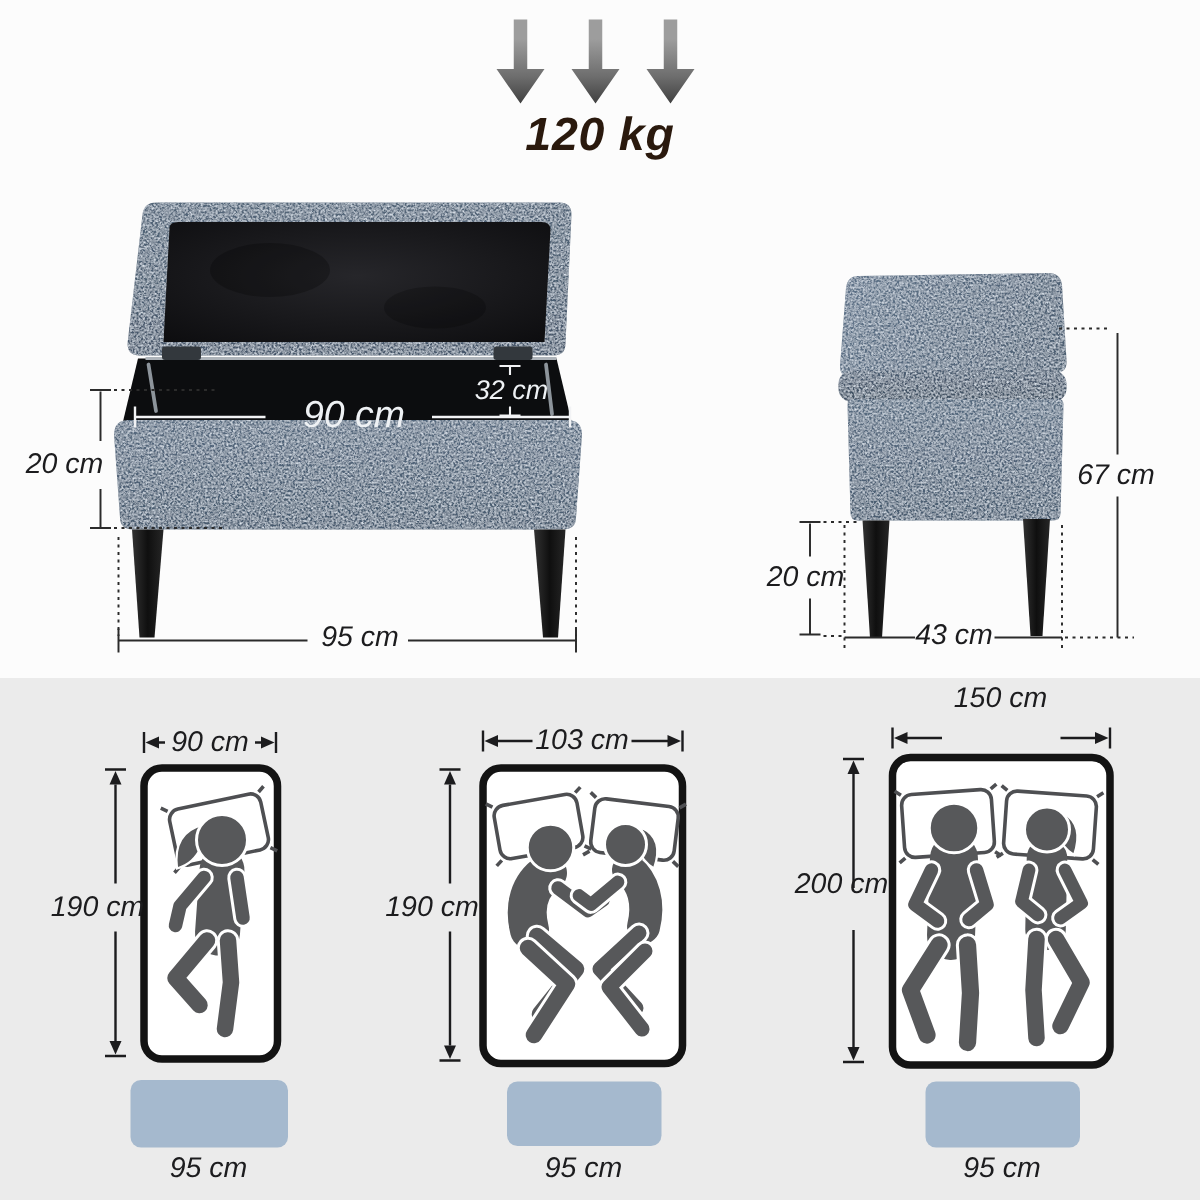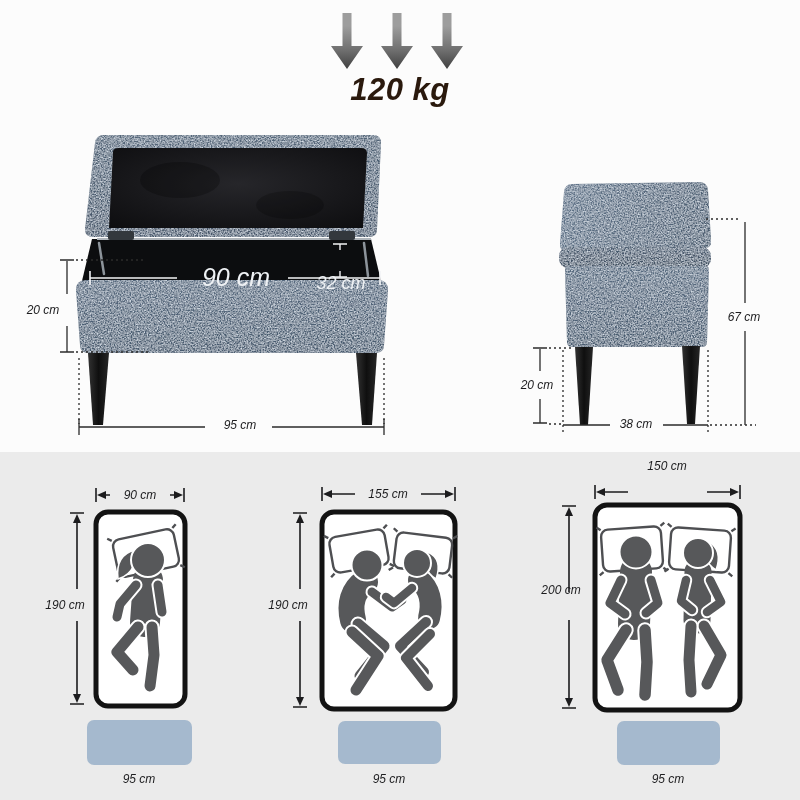--- a/index.html
+++ b/index.html
@@ -7,25 +7,25 @@
     position:relative;width:800px;height:800px;overflow:hidden;
     font-family:"Liberation Sans",sans-serif;
     background:#737373;
     font-style:italic;
   }
   .top-section{position:absolute;left:0;top:0;width:800px;height:452px;background:#fcfcfc;}
   .bottom-section{position:absolute;left:0;top:452px;width:800px;height:348px;background:#ebebeb;}
   svg.layer{position:absolute;left:0;top:0;z-index:1;}
   .dim-label{
     position:absolute;z-index:2;transform:translate(-50%,-50%);
-    font-size:12px;color:#1c1c1e;white-space:nowrap;line-height:1;
+    font-size:19px;color:#1c1c1e;white-space:nowrap;line-height:1;
   }
   .dim-label.white{color:#eef1f4;}
   .dim-label.big{font-size:25px;}
-  .dim-label.small{font-size:18px;margin-top:23px;}
+  .dim-label.small{font-size:18px;}
   .weight-label{
     position:absolute;z-index:2;transform:translate(-50%,-50%);
     font-size:31px;font-weight:700;color:#2a190d;letter-spacing:.5px;white-space:nowrap;
   }
 </style>
 </head>
 <body>
 
 <div class="canvas">
   <div class="top-section"></div>
@@ -247,26 +247,26 @@
 
   <div class="weight-label" style="left:400px;top:90px;">120 kg</div>
 
   <div class="dim-label white big" style="left:236px;top:277px;">90 cm</div>
   <div class="dim-label white small" style="left:341px;top:260px;">32 cm</div>
   <div class="dim-label" style="left:43px;top:310px;">20 cm</div>
   <div class="dim-label" style="left:240px;top:425px;">95 cm</div>
 
   <div class="dim-label" style="left:744px;top:317px;">67 cm</div>
   <div class="dim-label" style="left:537px;top:385px;">20 cm</div>
-  <div class="dim-label" style="left:636px;top:424px;">38 cm</div>
+  <div class="dim-label" style="left:636px;top:424px;">43 cm</div>
 
   <div class="dim-label" style="left:140px;top:495px;">90 cm</div>
   <div class="dim-label" style="left:65px;top:605px;">190 cm</div>
   <div class="dim-label" style="left:139px;top:779px;">95 cm</div>
 
-  <div class="dim-label" style="left:388px;top:494px;">155 cm</div>
+  <div class="dim-label" style="left:388px;top:494px;">103 cm</div>
   <div class="dim-label" style="left:288px;top:605px;">190 cm</div>
   <div class="dim-label" style="left:389px;top:779px;">95 cm</div>
 
   <div class="dim-label" style="left:667px;top:466px;">150 cm</div>
   <div class="dim-label" style="left:561px;top:590px;">200 cm</div>
   <div class="dim-label" style="left:668px;top:779px;">95 cm</div>
 </div>
 
 </body></html>

